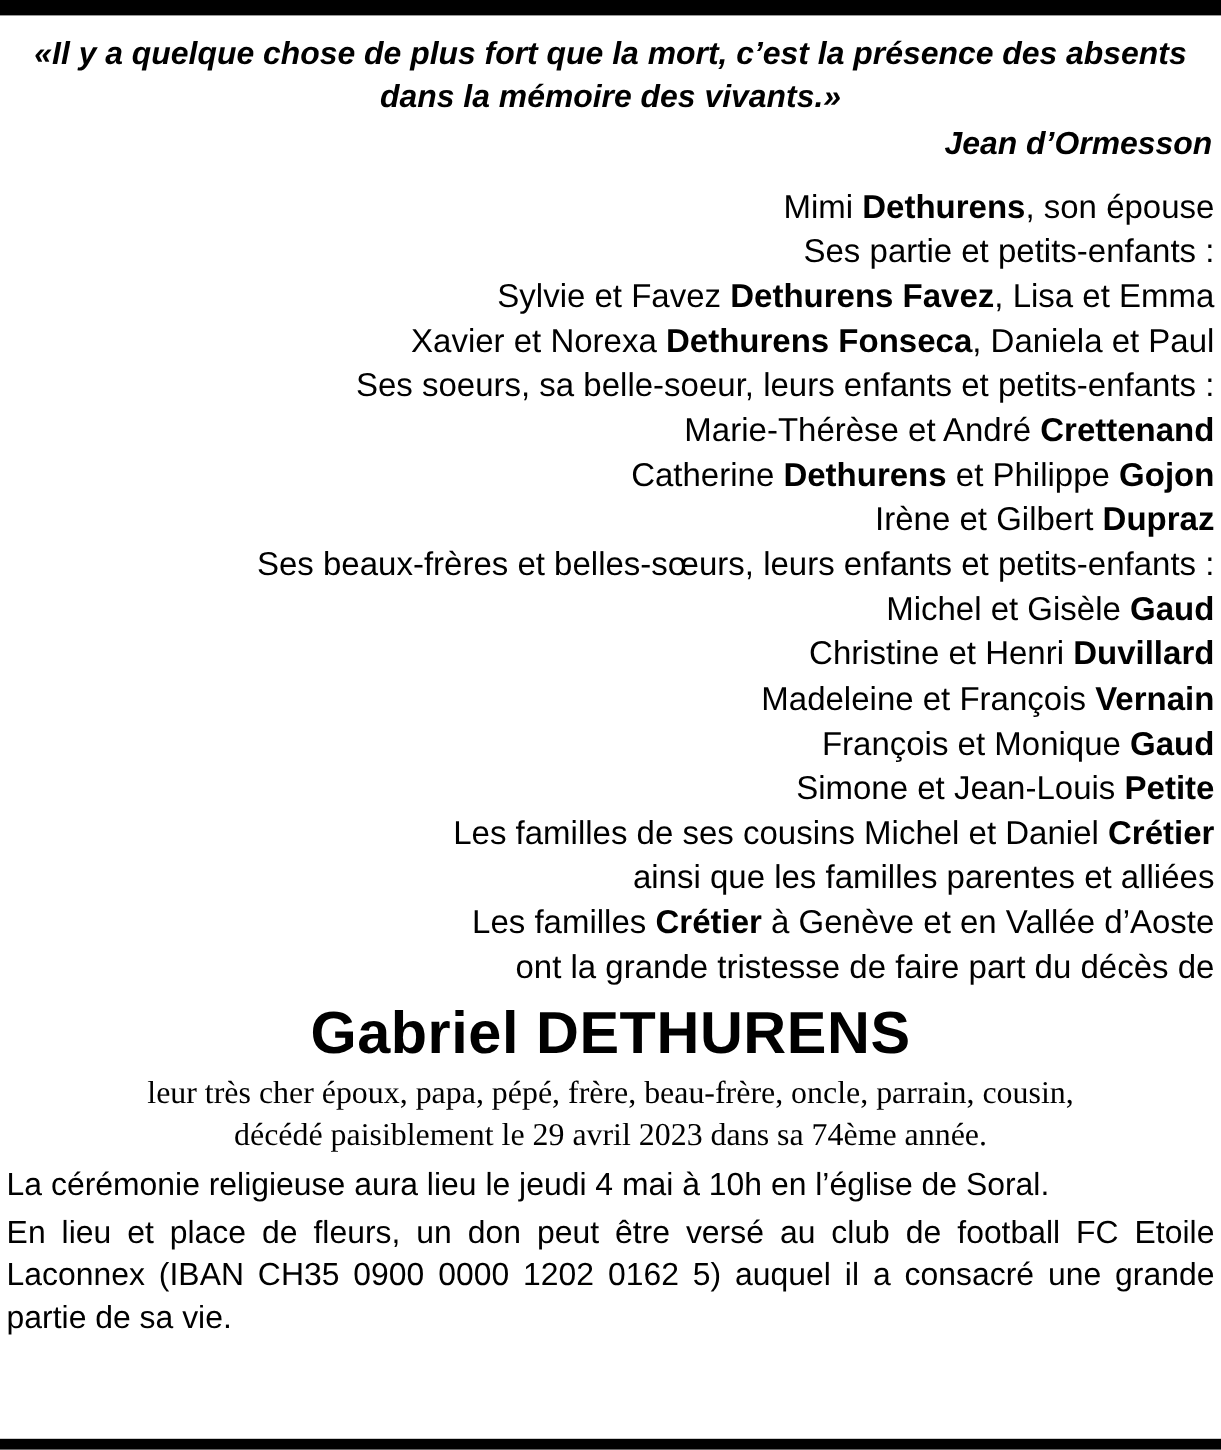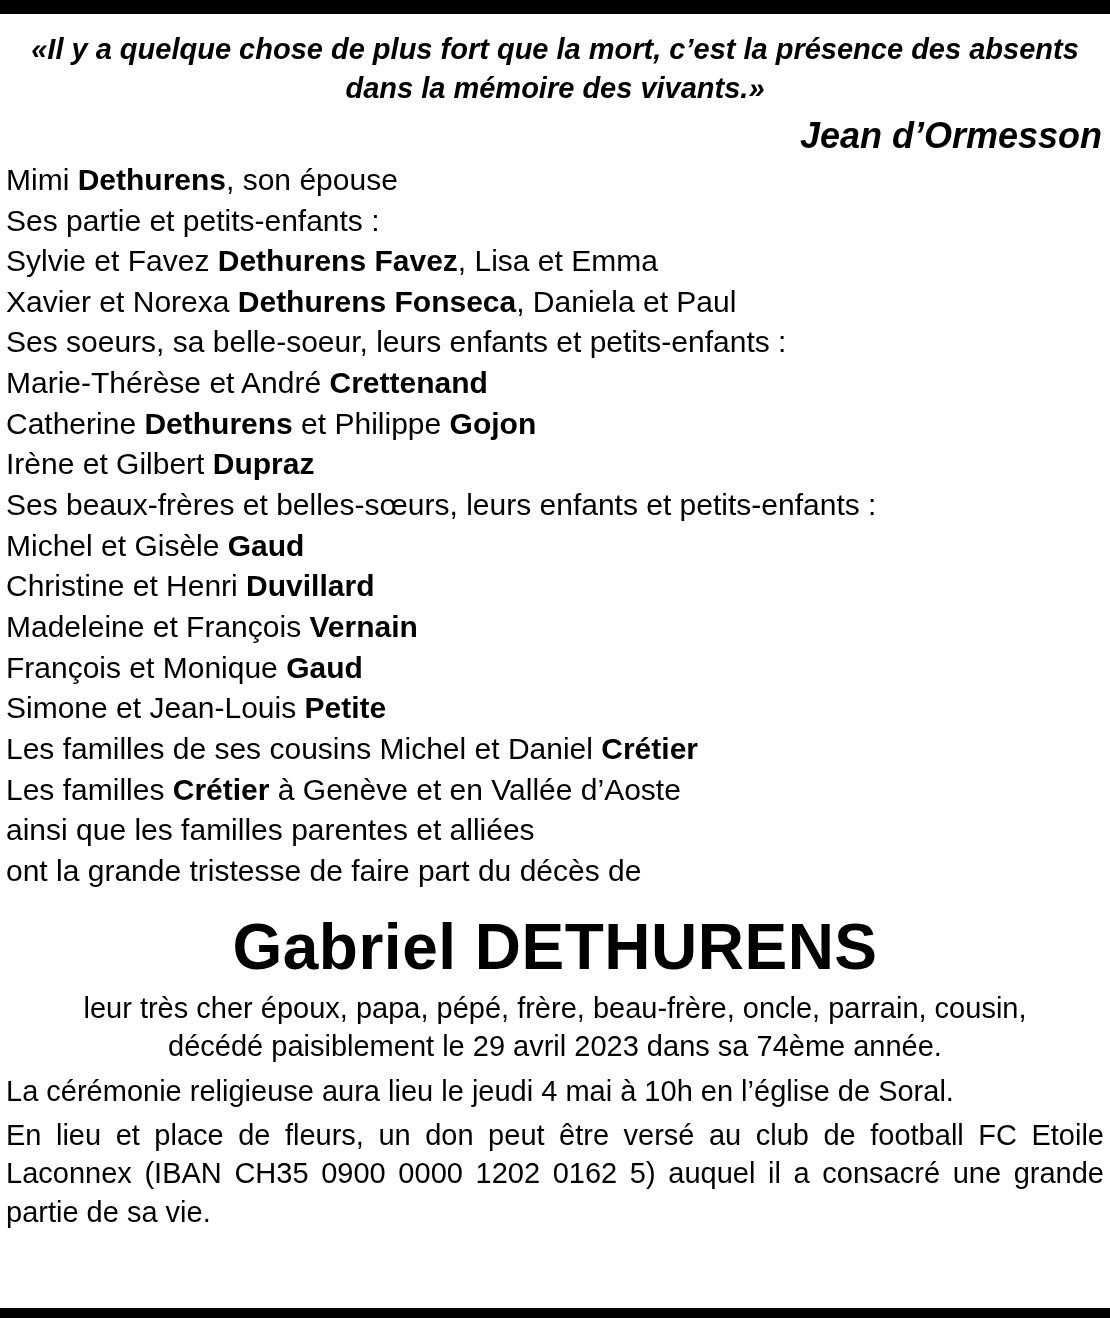--- a/index.html
+++ b/index.html
@@ -43,61 +43,64 @@
     font-weight: bold;
     font-size: 29px;
     line-height: 1.33;
     text-align: center;
     margin-top: 16px;
     padding: 0 6px;
   }
   .quote-author {
     font-style: italic;
     font-weight: bold;
-    font-size: 36px;
+    font-size: 29px;
     line-height: 1.3;
     text-align: right;
     margin-top: 6px;
     padding-right: 2px;
   }
   .family-list {
+    margin-top: 18px;
+    text-align: right;
   }
   .family-line {
     font-size: 30px;
     line-height: 1.355;
     white-space: nowrap;
   }
   .family-line b {
     font-weight: bold;
   }
   .deceased-name {
     text-align: center;
-    font-size: 64px;
+    font-size: 54px;
     font-weight: bold;
     letter-spacing: 0.5px;
-    margin-top: 19px;
+    margin-top: 8px;
     margin-bottom: 6px;
   }
   .subtitle {
     text-align: center;
     font-size: 29px;
     line-height: 1.3;
     padding: 0 18px;
   }
   .info-para {
     font-size: 29px;
     line-height: 1.32;
     margin-top: 6px;
   }
   .info-para.justified {
     text-align: justify;
     text-align-last: left;
   }
   .nowrap-line {
     white-space: nowrap;
+    font-family: Liberation Serif, serif;
   }
 </style>
 </head>
 <body>
 
 <div class="notice">
 
   <div class="rule-top"></div>
 
   <div class="body-area">
@@ -114,22 +117,22 @@
         <div class="family-line"><span>Marie-Thérèse et André </span><b>Crettenand</b></div>
         <div class="family-line"><span>Catherine </span><b>Dethurens</b><span> et Philippe </span><b>Gojon</b></div>
         <div class="family-line"><span>Irène et Gilbert </span><b>Dupraz</b></div>
         <div class="family-line"><span>Ses beaux-frères et belles-sœurs, leurs enfants et petits-enfants :</span></div>
         <div class="family-line"><span>Michel et Gisèle </span><b>Gaud</b></div>
         <div class="family-line"><span>Christine et Henri </span><b>Duvillard</b></div>
         <div class="family-line"><span>Madeleine et François </span><b>Vernain</b></div>
         <div class="family-line"><span>François et Monique </span><b>Gaud</b></div>
         <div class="family-line"><span>Simone et Jean-Louis </span><b>Petite</b></div>
         <div class="family-line"><span>Les familles de ses cousins Michel et Daniel </span><b>Crétier</b></div>
+        <div class="family-line"><span>ainsi que les familles parentes et alliées</span></div>
         <div class="family-line"><span>Les familles </span><b>Crétier</b><span> à Genève et en Vallée d’Aoste</span></div>
-        <div class="family-line"><span>ainsi que les familles parentes et alliées</span></div>
         <div class="family-line"><span>ont la grande tristesse de faire part du décès de</span></div>
       </div>
 
     <div class="deceased-name">Gabriel DETHURENS</div>
 
     <div class="subtitle">
       <div class="nowrap-line">leur très cher époux, papa, pépé, frère, beau-frère, oncle, parrain, cousin,</div>
       <div class="nowrap-line">décédé paisiblement le 29 avril 2023 dans sa 74ème année.</div>
     </div>
 

